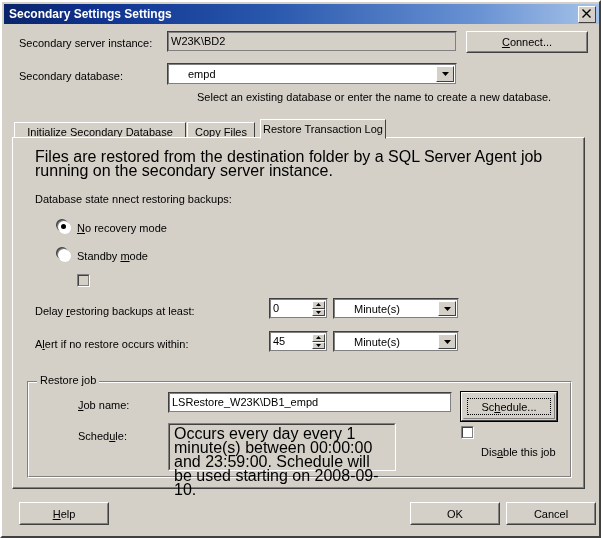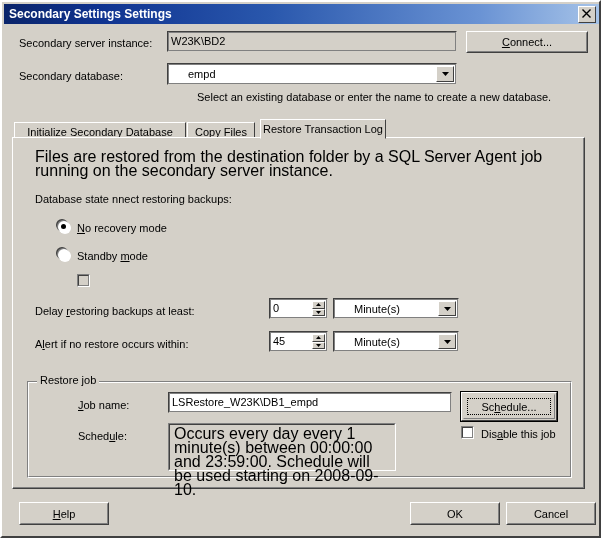--- a/index.html
+++ b/index.html
@@ -346,21 +346,21 @@
           <span class="focusrect">
             <span>Sc<u>h</u>edule...</span>
           </span>
         </span>
       </span>
     </div>
 
     <div class="chk" style="left:448px;top:288px;">
       <span class="in"></span>
     </div>
-    <div class="lbl" style="left:468px;top:290px;">
+    <div class="lbl" style="left:468px;top:308px;">
       Dis<u>a</u>ble this job
     </div>
 
   </div>
 
   <div class="btn" style="left:17px;top:500px;width:90px;height:23px;">
     <span class="inner">
       <span><u>H</u>elp</span>
     </span>
   </div>

